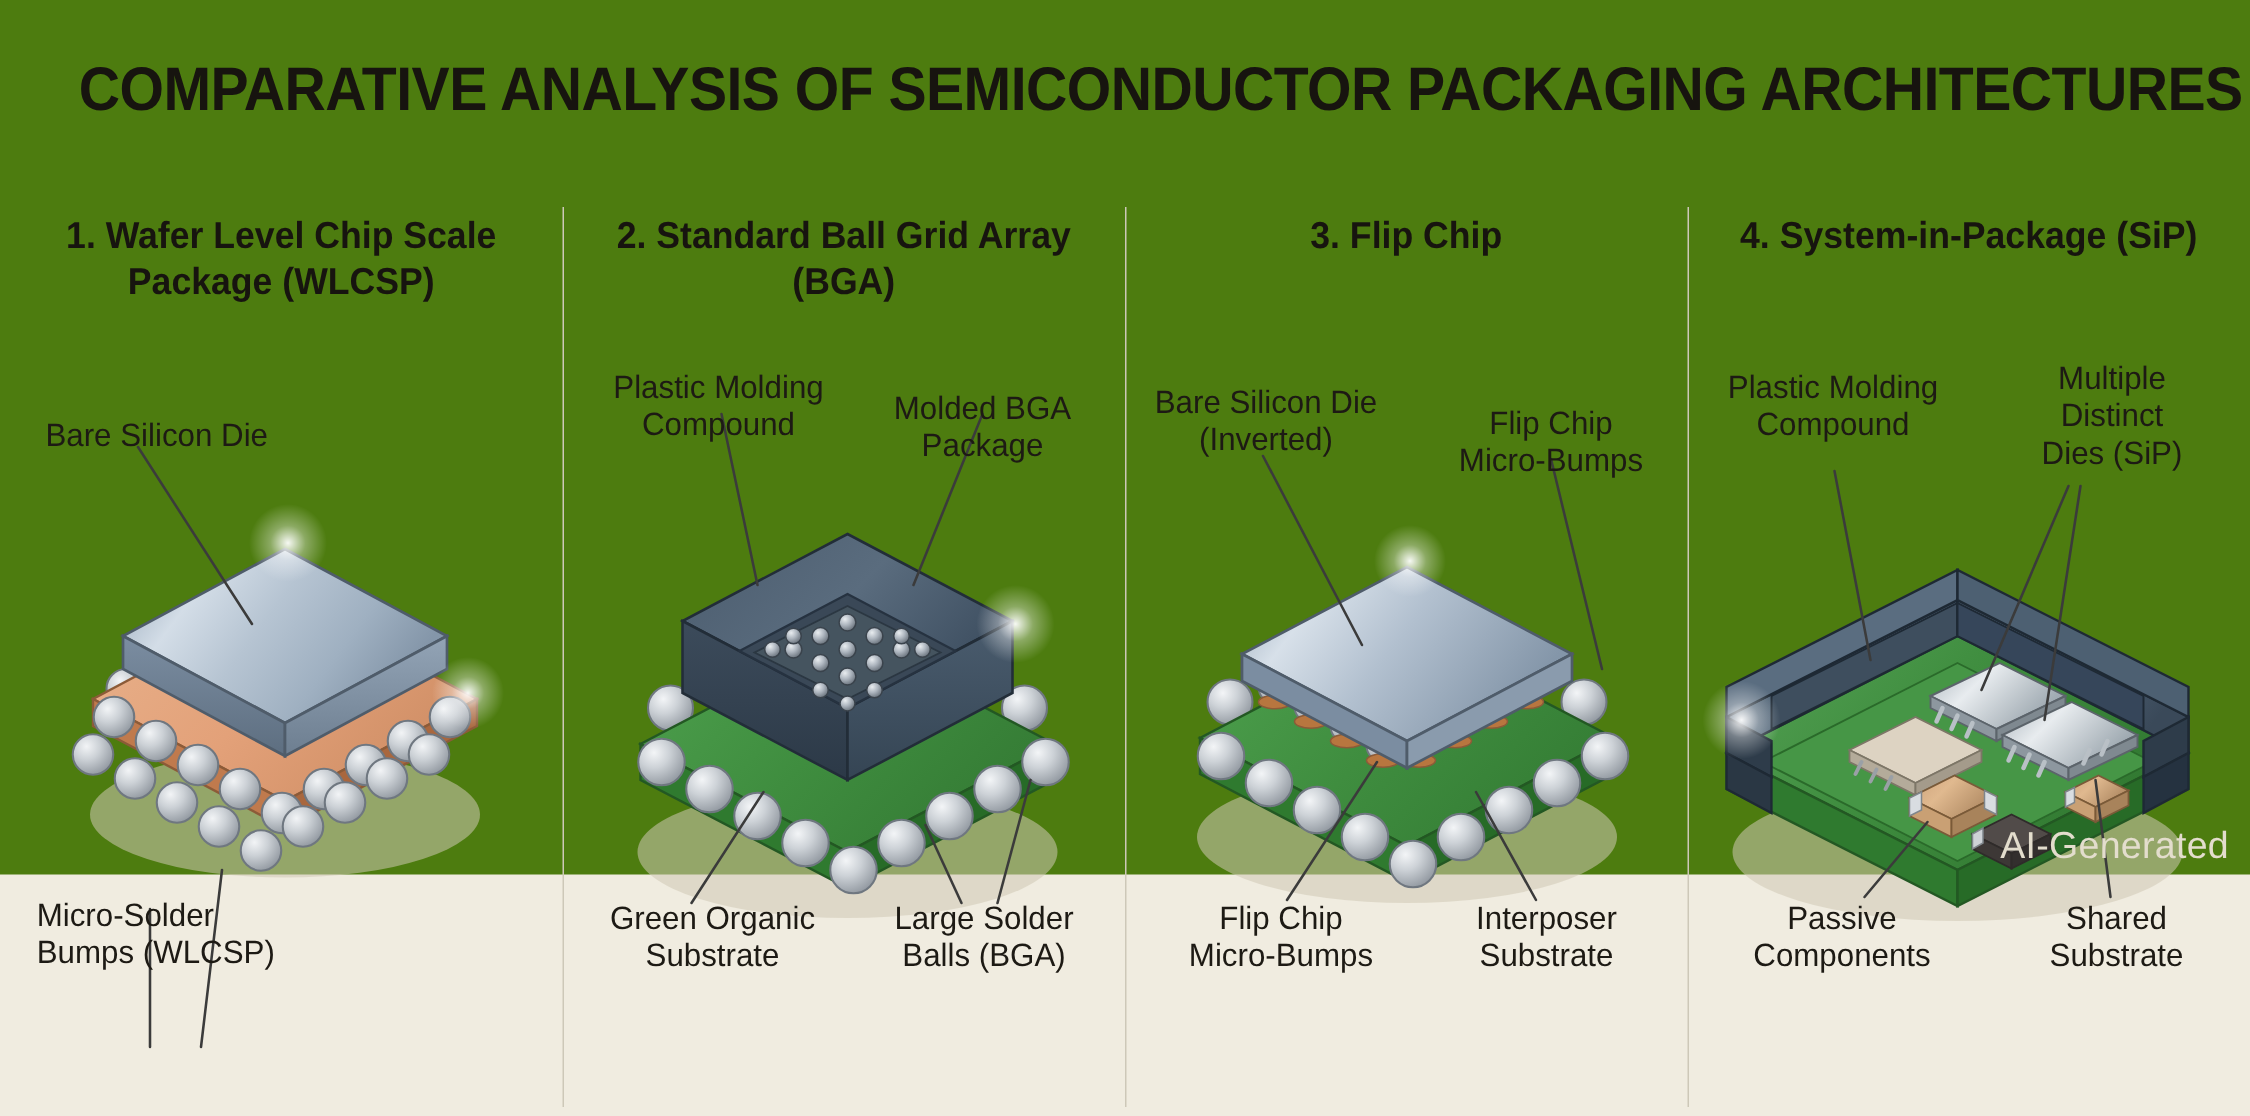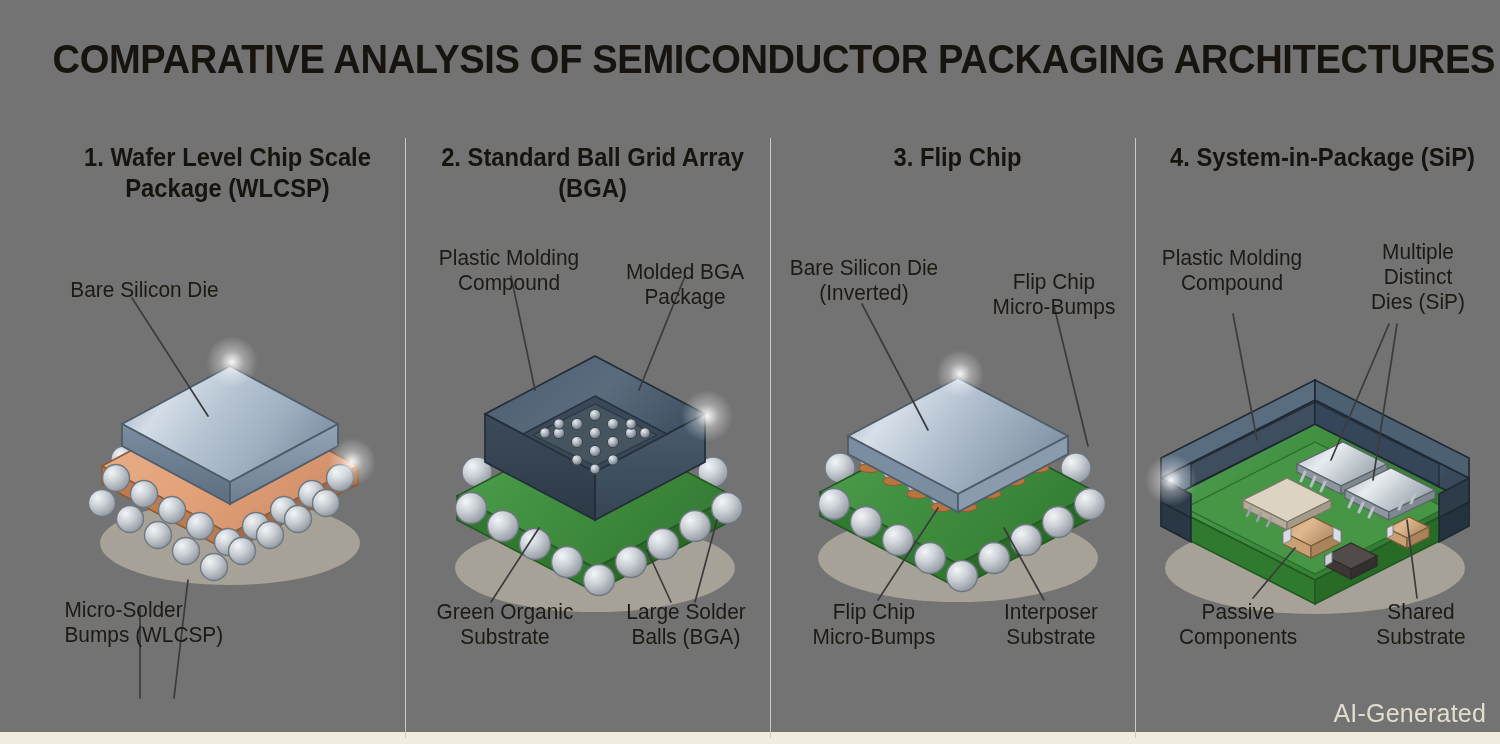--- a/index.html
+++ b/index.html
@@ -4,22 +4,22 @@
 <style>
   * { box-sizing: border-box; margin: 0; padding: 0; }
   html, body {
     width: 1500px; height: 744px;
     background: #f0ece0;
     font-family: "Liberation Sans", sans-serif;
     overflow: hidden;
   }
   #root {
     position: relative;
-    width: 1500px; height: 732px;
-    background: #737373;
+    width: 1500px; height: 583px;
+    background: #4d7c0f;
   }
   
   .title {
     position: absolute;
     top: 36px; left: 0; width: 1500px;
     text-align: center;
     font-family: "Liberation Sans Narrow", "Liberation Sans", sans-serif;
     font-weight: 700;
     font-size: 41px;
     letter-spacing: -0.4px;
@@ -27,21 +27,20 @@
     transform: scaleX(0.93);
     transform-origin: center center;
     white-space: nowrap;
   }
   
   .panels {
     position: absolute;
     top: 128px; left: 0;
     width: 1500px; height: 616px;
     display: flex;
-    padding-left: 40px;
   }
   .panel {
     position: relative;
     width: 375px; height: 616px;
   }
   .panel + .panel::before {
     content: "";
     position: absolute;
     left: 0; top: 10px;
     width: 1px; height: 600px;

